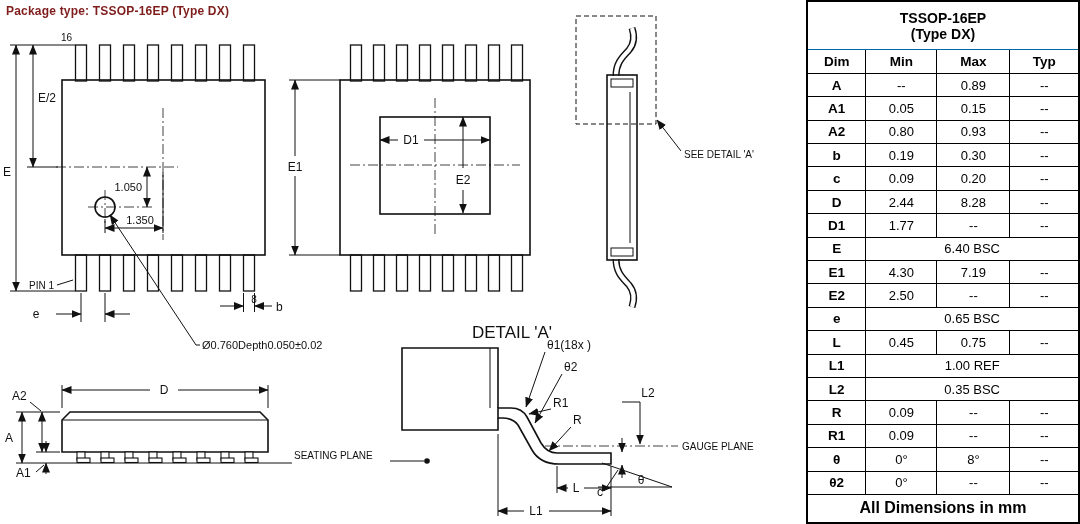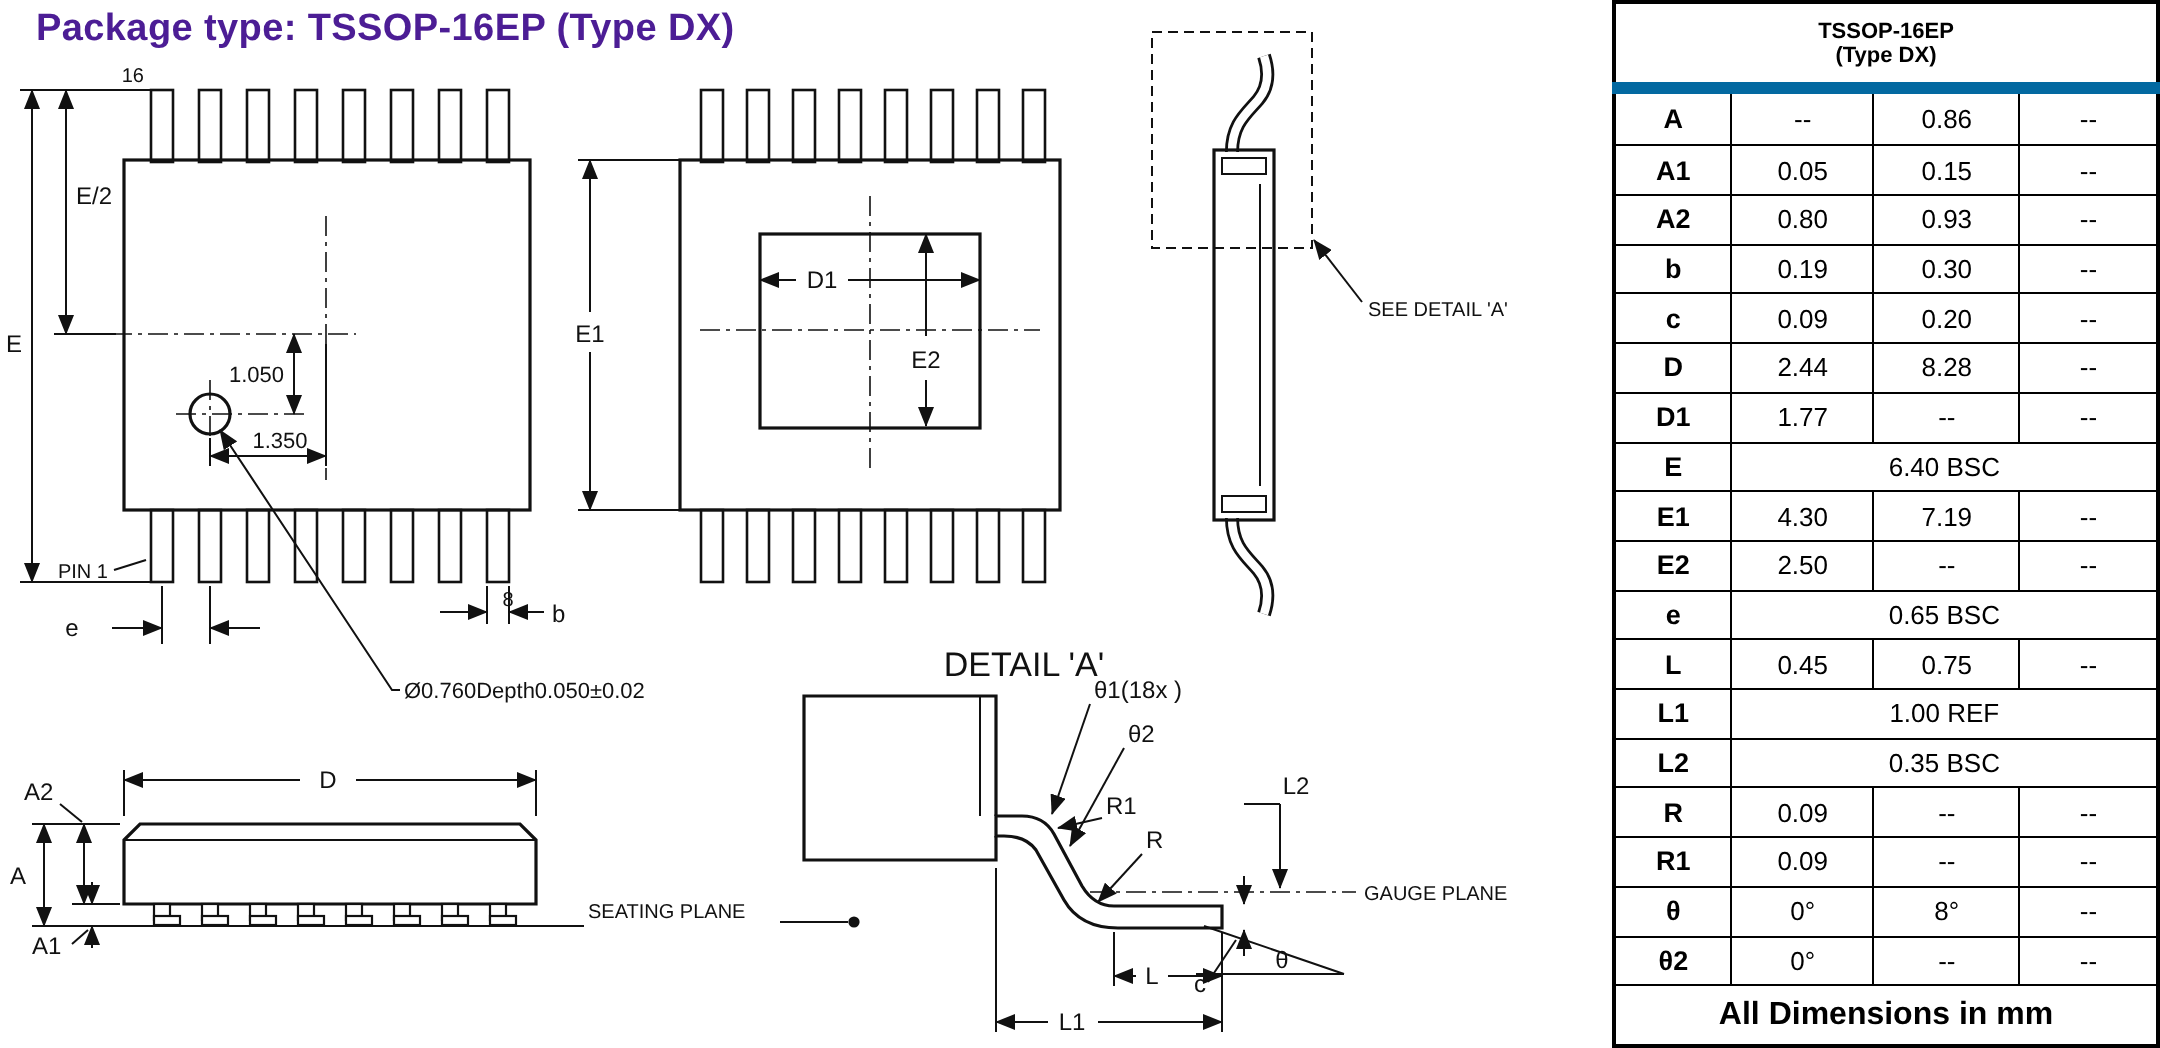--- a/index.html
+++ b/index.html
@@ -1,30 +1,30 @@
 <!DOCTYPE html>
 <html><head>
 <meta charset="utf-8">
 <style>
   *{margin:0;padding:0;box-sizing:border-box}
   html,body{width:1080px;height:524px;background:#fff;font-family:"Liberation Sans",sans-serif;overflow:hidden}
   body{position:relative}
-  .page-title{position:absolute;left:18px;top:4px;font-size:19px;font-weight:bold;color:#4c1d95;letter-spacing:.2px}
+  .page-title{position:absolute;left:6px;top:4px;font-size:12px;font-weight:bold;color:#7f1d1d;letter-spacing:.2px}
   .drawing{position:absolute;left:0;top:0}
   svg text{font-family:"Liberation Sans",sans-serif;fill:#111;font-size:12px}
   .t10{font-size:10px}.t11{font-size:11px}.t17{font-size:17px}
   .ol{fill:none;stroke:#111;stroke-width:1.6}
   .thin{fill:none;stroke:#111;stroke-width:1}
   .cl{fill:none;stroke:#111;stroke-width:.8;stroke-dasharray:10 3 2 3}
   .dash{fill:none;stroke:#111;stroke-width:1;stroke-dasharray:5 3}
   .dim-table{position:absolute;left:806px;top:0;width:274px;height:524px}
   .dim-table table{width:100%;height:100%;border-collapse:collapse;border:2px solid #000;table-layout:fixed}
   .dim-table th,.dim-table td{border:1px solid #000;text-align:center;font-size:13px;padding:0 2px;color:#000}
   .dim-table th{font-weight:bold;font-size:13.5px}
-  .dim-table .ttl{font-size:11px;border-bottom:6px solid #0369a1}
+  .dim-table .ttl{font-size:14px;border-bottom:1px solid #0369a1}
   .dim-table td.dimc{font-weight:bold;font-size:13.5px}
   .dim-table .footer-cell{font-weight:bold;font-size:16px}
 </style>
 </head>
 <body>
 
 <div class="page-title">Package type: TSSOP-16EP (Type DX)</div>
 
 <svg class="drawing" width="808" height="524" viewBox="0 0 808 524">
   <defs>
@@ -244,23 +244,29 @@
         <col style="width:68px">
       </colgroup>
     <tbody>
         <tr>
       <th colspan="4" class="ttl">
         <div>TSSOP-16EP</div>
         <div>(Type DX)</div>
       </th>
     </tr>
     <tr>
+      <th>Dim</th>
+      <th>Min</th>
+      <th>Max</th>
+      <th>Typ</th>
+    </tr>
+    <tr>
           <td class="dimc">A</td>
           <td>--</td>
-          <td>0.86</td>
+          <td>0.89</td>
           <td>--</td>
         </tr>
     <tr>
           <td class="dimc">A1</td>
           <td>0.05</td>
           <td>0.15</td>
           <td>--</td>
         </tr>
     <tr>
           <td class="dimc">A2</td>

